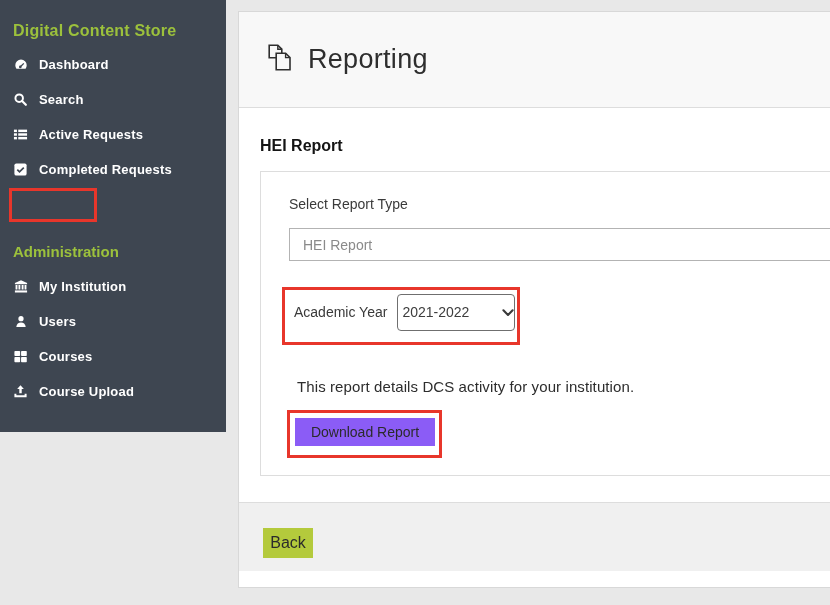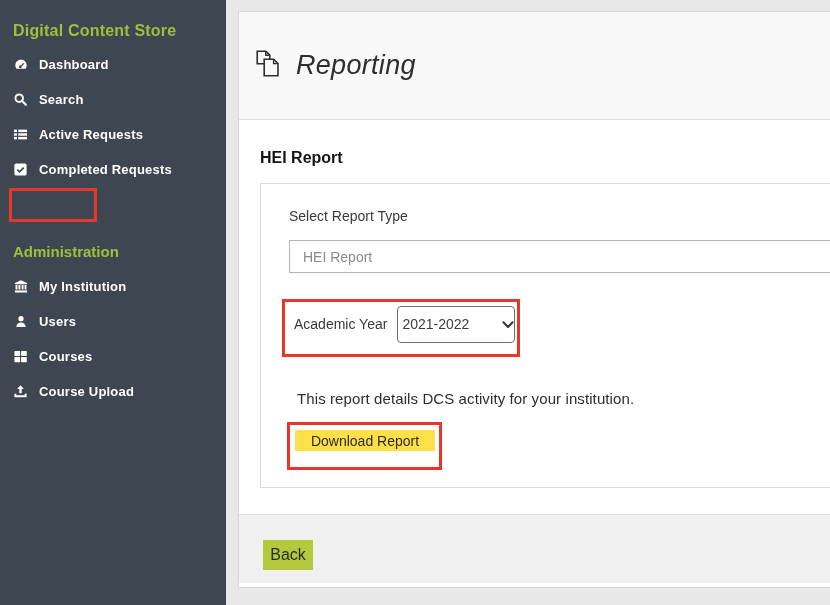--- a/index.html
+++ b/index.html
@@ -6,21 +6,21 @@
   html,body { width:830px; height:605px; }
   body {
     position:relative;
     background:#e8e8e8;
     font-family:"Liberation Sans", sans-serif;
     overflow:hidden;
   }
 
   
   .sidebar {
-    position:absolute; left:0; top:0; width:226px; height:605px;
+    position:absolute; left:0; top:0; width:226px; height:432px;
     background:#3e4651;
   }
   .sidebar-title {
     position:absolute; left:13px; top:22px;
     font-size:16px; font-weight:bold; color:#9cc13c; letter-spacing:.2px;
     white-space:nowrap;
   }
   .nav { position:absolute; left:0; width:100%; }
   .nav-main  { top:47px; }
   .nav-admin { top:269px; }
@@ -39,22 +39,22 @@
   }
   .report-box { left:9px; top:188px; width:88px; height:34px; }
 
   
   .panel {
     position:absolute; left:238px; top:11px; width:592px; height:577px;
     background:#ffffff; border:1px solid #d8d8d8; border-right:none;
     overflow:hidden;
   }
   .panel-header {
-    height:108px; background:#f8f8f8; border-bottom:1px solid #dddddd;
-    display:flex; align-items:center; padding-left:16px;font-style:italic;
+    height:96px; background:#f8f8f8; border-bottom:1px solid #dddddd;
+    display:flex; align-items:center; padding-left:28px;
   }
   .panel-title {
     font-size:27px; font-weight:300; color:#2e2e2e; margin-left:15px; letter-spacing:.3px;
   }
   .content { position:relative; height:394px; background:#ffffff; }
   .content-title {
     position:absolute; left:21px; top:29px;
     font-size:16px; font-weight:bold; color:#141414;
   }
   .card {
@@ -80,22 +80,22 @@
     background:#ffffff; display:flex; align-items:center; justify-content:space-between;
     cursor:pointer;
   }
   .ay-select-value { font-size:14px; color:#3d3d3d; margin-right:11px; margin-left:4px; }
   .description {
     position:absolute; left:36px; top:206px;
     font-size:15px; color:#2d2d2d; letter-spacing:.1px;
   }
   .dl-box { left:26px; top:238px; width:155px; height:48px; pointer-events:none; }
   .download-btn {
-    position:absolute; left:34px; top:246px; width:140px; height:21px;
-    background:#fde047; border:none; font-family:"Liberation Sans",sans-serif;
+    position:absolute; left:34px; top:246px; width:140px; height:28px;
+    background:#8b5cf6; border:none; font-family:"Liberation Sans",sans-serif;
     font-size:14px; color:#2b2b2b; cursor:pointer;
   }
   .panel-footer {
     height:69px; background:#f0f0f0; border-top:1px solid #dddddd; position:relative;
   }
   .back-btn {
     position:absolute; left:24px; top:25px; width:50px; height:30px;
     background:#b4ca3c; border:none; font-family:"Liberation Sans",sans-serif;
     font-size:16px; color:#2b2b2b; cursor:pointer;
   }

